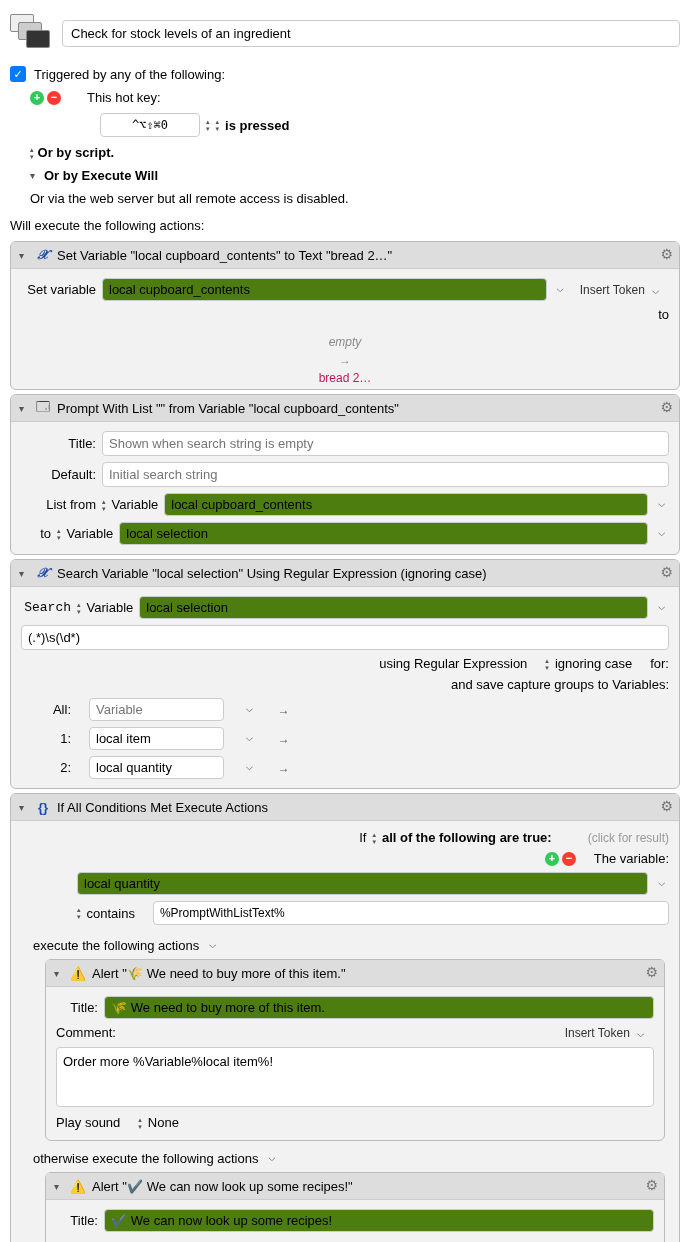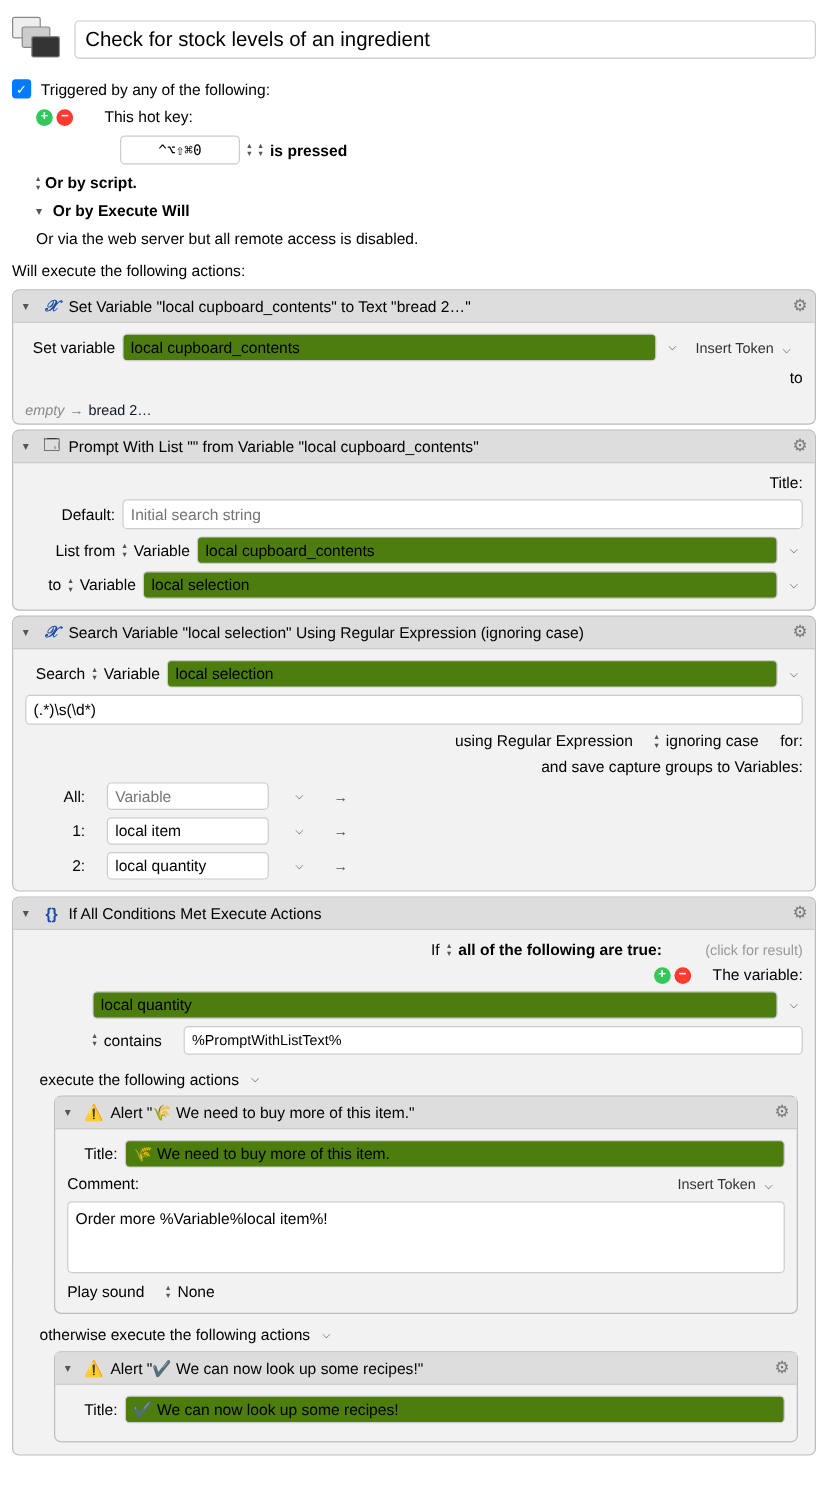--- a/index.html
+++ b/index.html
@@ -3,21 +3,21 @@
 <meta charset="utf-8">
 <style>
 * { box-sizing: border-box; margin: 0; padding: 0; }
 body { font-family: -apple-system, "Helvetica Neue", Arial, sans-serif; font-size: 13px; color: #000; background: #fff; width: 690px; }
 .header { display: flex; align-items: center; padding: 12px 10px 8px; gap: 10px; }
 .app-icon { width: 42px; height: 42px; position: relative; }
 .app-icon .card { position: absolute; width: 24px; height: 18px; border: 1px solid #888; border-radius: 2px; }
 .app-icon .c1 { top: 2px; left: 0; background: #eee; }
 .app-icon .c2 { top: 10px; left: 8px; background: #ccc; }
 .app-icon .c3 { top: 18px; left: 16px; background: #333; }
-.title-input { flex: 1; border: 1px solid #ccc; border-radius: 4px; padding: 5px 8px; font-size: 17px; background: #fff; }
+.title-input { flex: 1; border: 1px solid #ccc; border-radius: 4px; padding: 5px 8px; font-size: 13px; background: #fff; }
 
 .trigger-row { display: flex; align-items: center; padding: 4px 10px; gap: 8px; }
 .checkbox { width: 16px; height: 16px; border-radius: 3px; background: #007aff; display: inline-flex; align-items: center; justify-content: center; color: #fff; font-size: 11px; }
 .bold { font-weight: 600; }
 
 .indent1 { padding-left: 30px; }
 
 .plus-minus { display: inline-flex; gap: 3px; }
 .btn-circ { width: 14px; height: 14px; border-radius: 50%; display: inline-flex; align-items: center; justify-content: center; font-size: 11px; color: #fff; font-weight: bold; line-height: 1; }
 .btn-plus { background: #34c759; }
@@ -42,21 +42,21 @@
 .gear { position: absolute; right: 6px; top: 4px; color: #777; font-size: 14px; }
 .action-body { padding: 6px 10px; }
 .form-row { display: flex; align-items: center; gap: 6px; padding: 3px 0; justify-content: flex-end; }
 .form-row .lbl { width: 75px; text-align: right; flex-shrink: 0; }
 .form-row .lbl-sm { text-align: right; flex-shrink: 0; }
 .wide-input { flex: 1; border: 1px solid #ccc; border-radius: 4px; padding: 4px 6px; background: #fff; font-size: 13px; }
 .wide-select { flex: 1; border: 1px solid #ccc; border-radius: 4px; padding: 3px 6px; background: #4d7c0f; display: flex; align-items: center; }
 .chev { font-size: 9px; color: #555; padding: 0 4px; }
 .insert-token { font-size: 12px; color: #333; padding: 0 6px; white-space: nowrap; }
 .textarea { flex: 1; border: 1px solid #ccc; border-radius: 4px; padding: 4px 6px; background: #fff; font-size: 13px; min-height: 52px; white-space: pre-line; }
-.footer-line { padding: 4px 10px; color: #888; font-style: italic; font-size: 12px; display: flex; align-items: center; gap: 4px; }
+.footer-line { padding: 4px 10px; color: #888; font-style: italic; font-size: 12px; display: flex; align-items: center; gap: 4px; flex-direction: column; }
 .footer-line .arrow { font-style: normal; }
 
 .small-input { width: 135px; border: 1px solid #ccc; border-radius: 4px; padding: 3px 6px; background: #fff; font-size: 13px; }
 .cg-row { display: flex; align-items: center; gap: 18px; padding: 3px 0 3px 20px; }
 .cg-lbl { width: 30px; text-align: right; }
 .arrow-btn { color: #555; font-size: 12px; padding: 0 3px; cursor: pointer; }
 .exec-sub { padding: 4px 10px 4px 22px; display: flex; align-items: center; gap: 6px; }
 
 .comment-area { border: 1px solid #ccc; border-radius: 4px; padding: 6px; background: #fff; min-height: 60px; margin: 4px 0; }
 .play-row { padding: 4px 0; display: flex; align-items: center; gap: 6px; }
@@ -134,34 +134,35 @@
       <span class="chev">⌵</span>
       <span class="insert-token"><span>Insert Token</span> <span class="chev">⌵</span></span>
     </div>
     <div class="form-row" style="align-items:flex-start;">
       <span class="lbl">to</span>
     </div>
   </div>
   <div class="footer-line">
     <span>empty</span>
     <span class="arrow">→</span>
-    <span style="font-style:normal;color:#0f172a;">bread 2…</span>
+    <span style="font-style:normal;color:#be185d;">bread 2…</span>
   </div>
 </div>
 
 <div class="action">
   <div class="action-header">
     <span class="disclosure">▾</span>
     <span class="action-icon">🗔</span>
     <span>Prompt With List "" from Variable "local cupboard_contents"</span>
     <span class="gear">⚙</span>
   </div>
   <div class="action-body">
     <div class="form-row">
       <span class="lbl">Title:</span>
+      <input class="wide-input placeholder" placeholder="Shown when search string is empty" style="">
     </div>
     <div class="form-row">
       <span class="lbl">Default:</span>
       <input class="wide-input placeholder" placeholder="Initial search string" style="">
     </div>
     <div class="form-row">
       <span class="lbl">List from</span>
       <span class="stepper">
           <span>▴</span>
           <span>▾</span>
@@ -189,21 +190,21 @@
 
 <div class="action">
   <div class="action-header">
     <span class="disclosure">▾</span>
     <span class="action-icon italic-x">𝒳</span>
     <span>Search Variable "local selection" Using Regular Expression (ignoring case)</span>
     <span class="gear">⚙</span>
   </div>
   <div class="action-body">
     <div class="form-row">
-      <span class="lbl-sm" style="width:50px;">Search</span>
+      <span class="lbl-sm" style="width:50px;font-family:Liberation Mono, monospace;">Search</span>
       <span class="stepper">
           <span>▴</span>
           <span>▾</span>
         </span>
       <span>Variable</span>
       <div class="wide-select">
           <span>local selection</span>
         </div>
       <span class="chev">⌵</span>
     </div>

